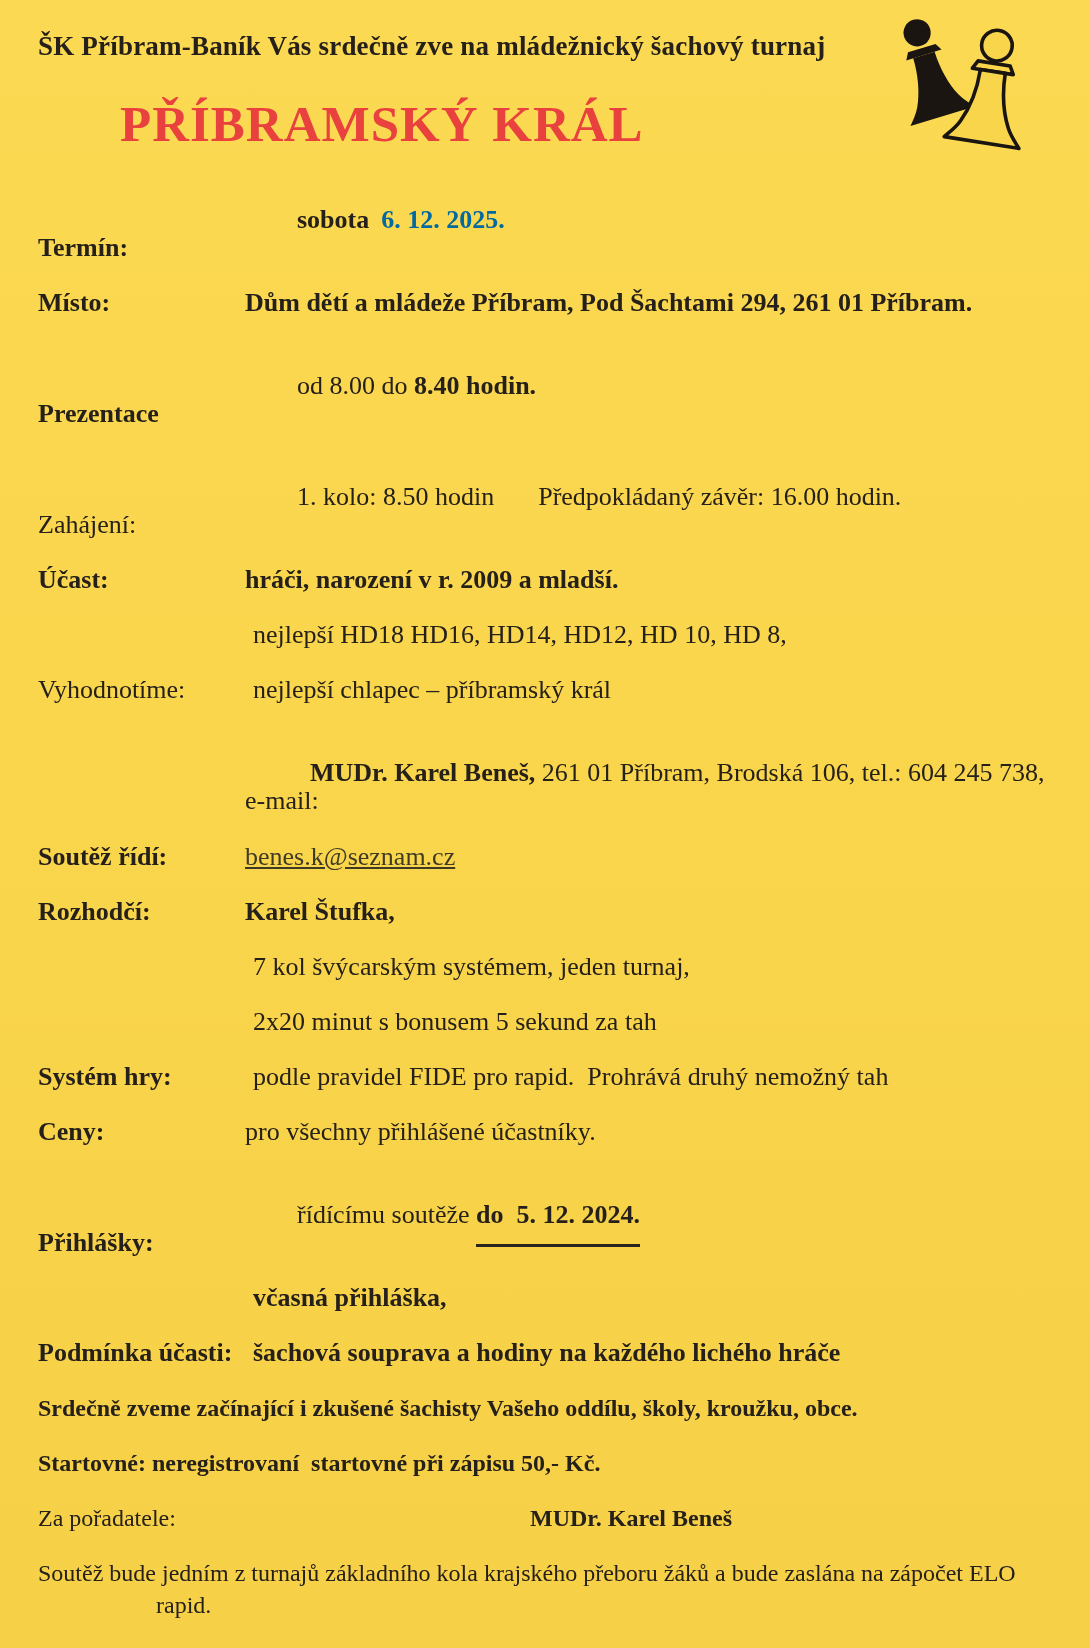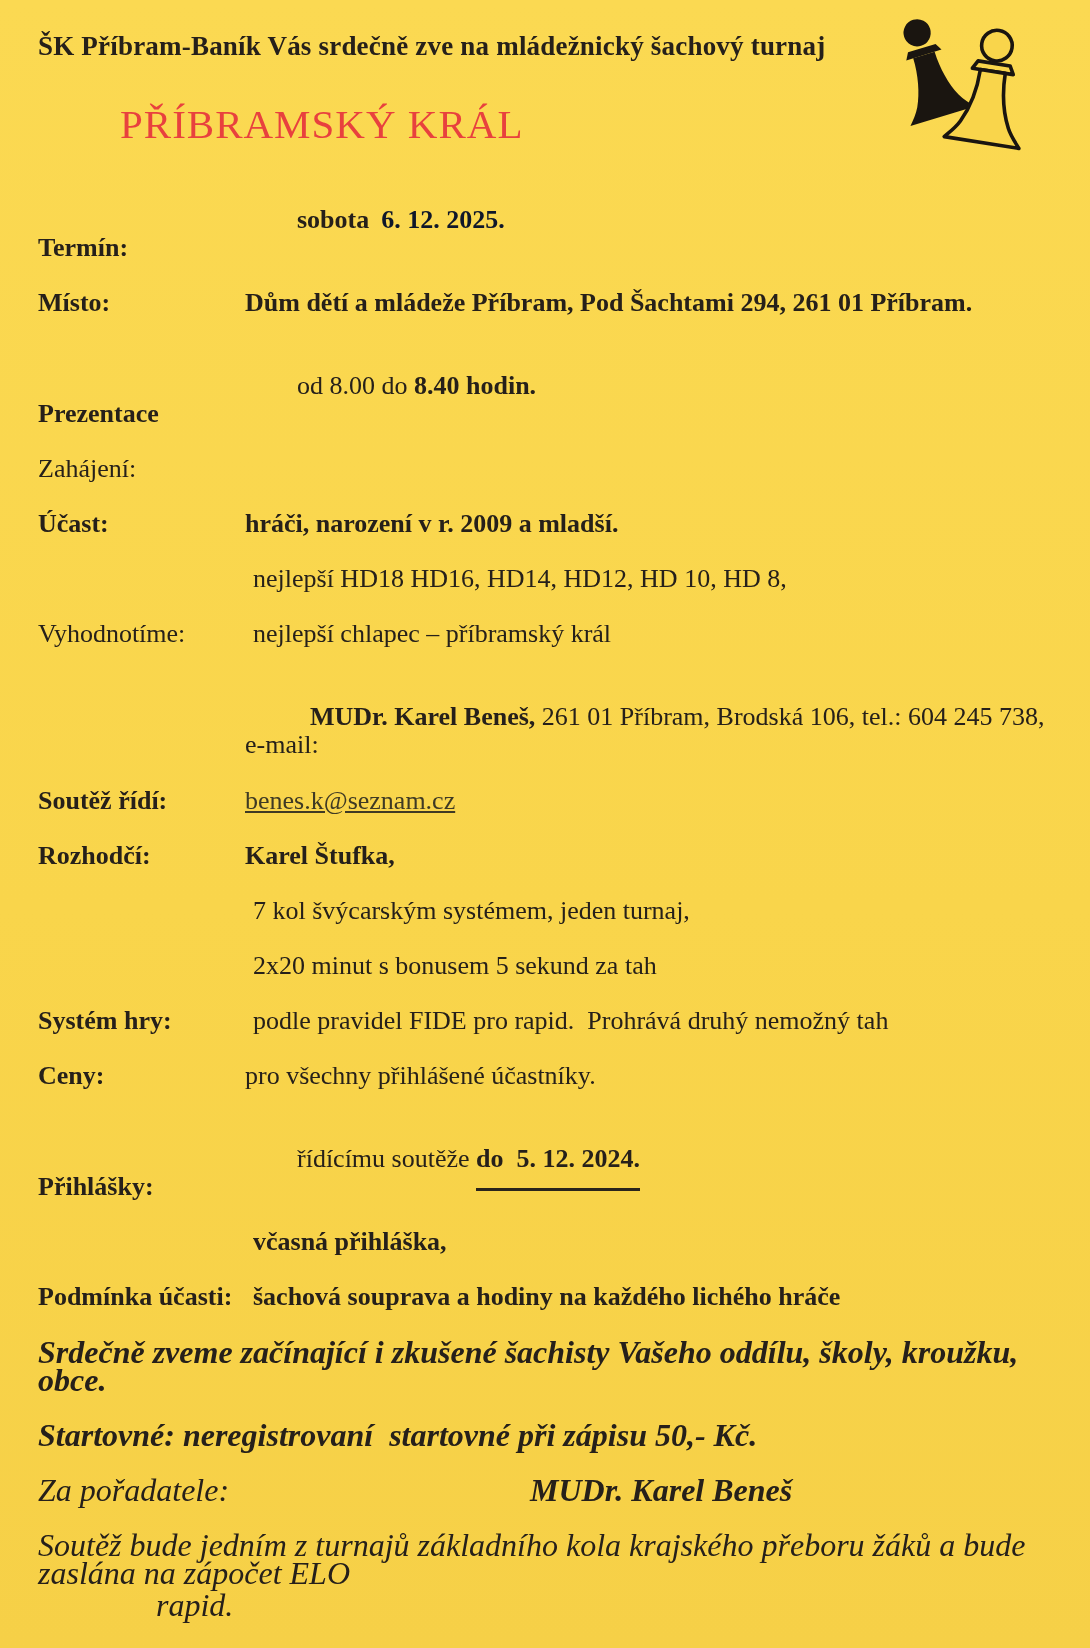--- a/index.html
+++ b/index.html
@@ -5,34 +5,34 @@
   html,body{margin:0;padding:0;}
   body{
     width:1090px;height:1648px;overflow:hidden;
     background:linear-gradient(180deg,#fbd952 0%,#f9d54b 55%,#f6d047 100%);
     font-family:"Liberation Serif","DejaVu Serif",serif;
     color:#26201a;
   }
   .page{position:relative;width:1090px;height:1296px;padding:30px 40px 0 38px;box-sizing:border-box;}
   .pre{white-space:pre-wrap;}
   .b{font-weight:bold;}
-  .red{color:#0f172a;}
+  .red{color:#0369a1;}
   .invite{font-size:27px;font-weight:bold;line-height:32px;letter-spacing:.2px;}
-  .title{margin:34px 0 0 82px;font-size:41px;line-height:56px;font-weight:normal;color:#e8413e;letter-spacing:1px;}
+  .title{margin:34px 0 0 82px;font-size:51px;line-height:56px;font-weight:bold;color:#e8413e;letter-spacing:1px;}
   .fields{margin-top:26px;}
   .frow{display:flex;margin-bottom:27px;font-size:26px;line-height:28px;align-items:flex-end;}
   .flabel{flex:0 0 207px;}
   .fvalue{flex:1;}
   .vline{margin-bottom:27px;margin-left:8px;}
   .vline:last-child{margin-bottom:0;}
   .gap-right{display:inline-block;margin-right:44px;}
   .date-gap{margin-left:12px;}
   .email{color:#3f3a24;text-decoration:underline;}
   .deadline{border-bottom:3px solid #2a241c;padding-bottom:15px;}
-  .para{font-size:32px;line-height:28px;margin-bottom:27px;font-style:italic;}
+  .para{font-size:24px;line-height:28px;margin-bottom:27px;}
   .organizer{position:relative;}
   .organizer .name{position:absolute;left:492px;top:0;}
   .footer-indent{margin-left:118px;margin-top:4px;}
   .logo{position:absolute;left:878px;top:14px;}
 </style>
 </head>
 <body>
 
 <div class="page">
 
@@ -68,20 +68,23 @@
 
     <div class="frow">
       <div class="flabel b">Prezentace</div>
       <div class="fvalue pre">
         <span>od 8.00 do </span><span class="b">8.40 hodin.</span>
       </div>
     </div>
 
     <div class="frow">
       <div class="flabel">Zahájení:</div>
+      <div class="fvalue pre">
+        <span class="gap-right">1. kolo: 8.50 hodin</span><span>Předpokládaný závěr: 16.00 hodin.</span>
+      </div>
     </div>
 
     <div class="frow">
       <div class="flabel b">Účast:</div>
       <div class="fvalue b pre">hráči, narození v r. 2009 a mladší.</div>
     </div>
 
     <div class="frow">
       <div class="flabel">Vyhodnotíme:</div>
       <div class="fvalue">

